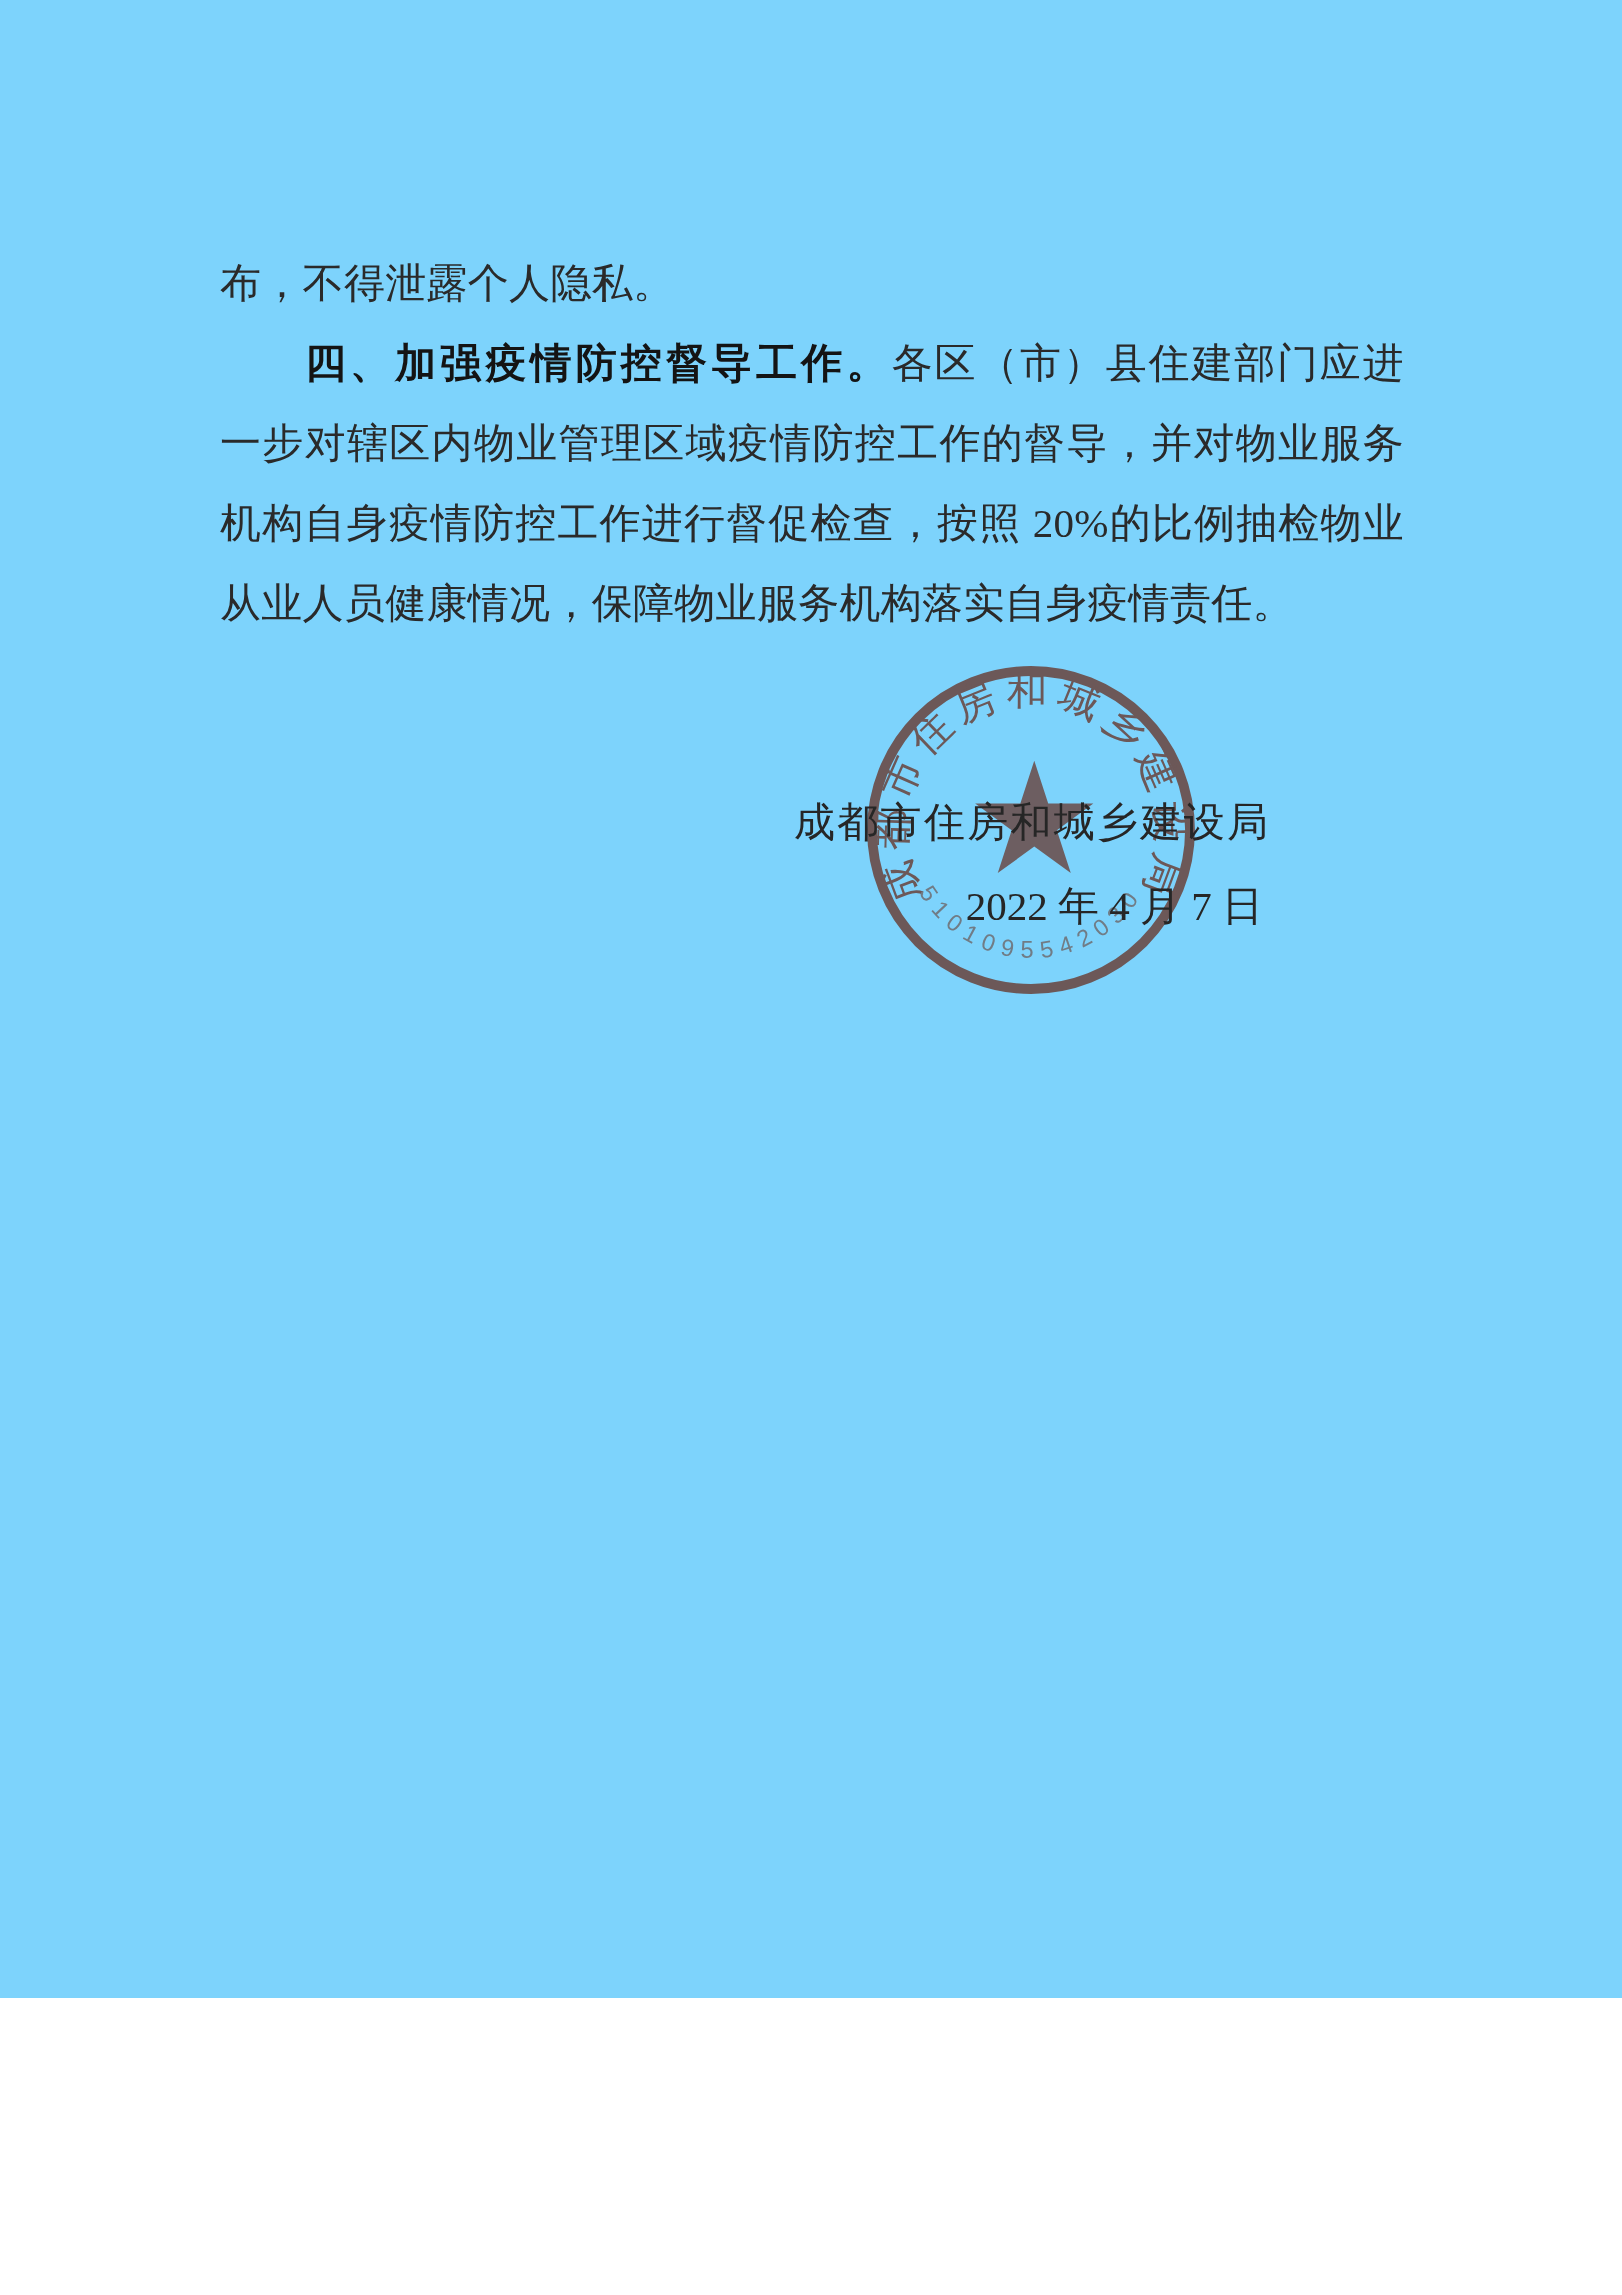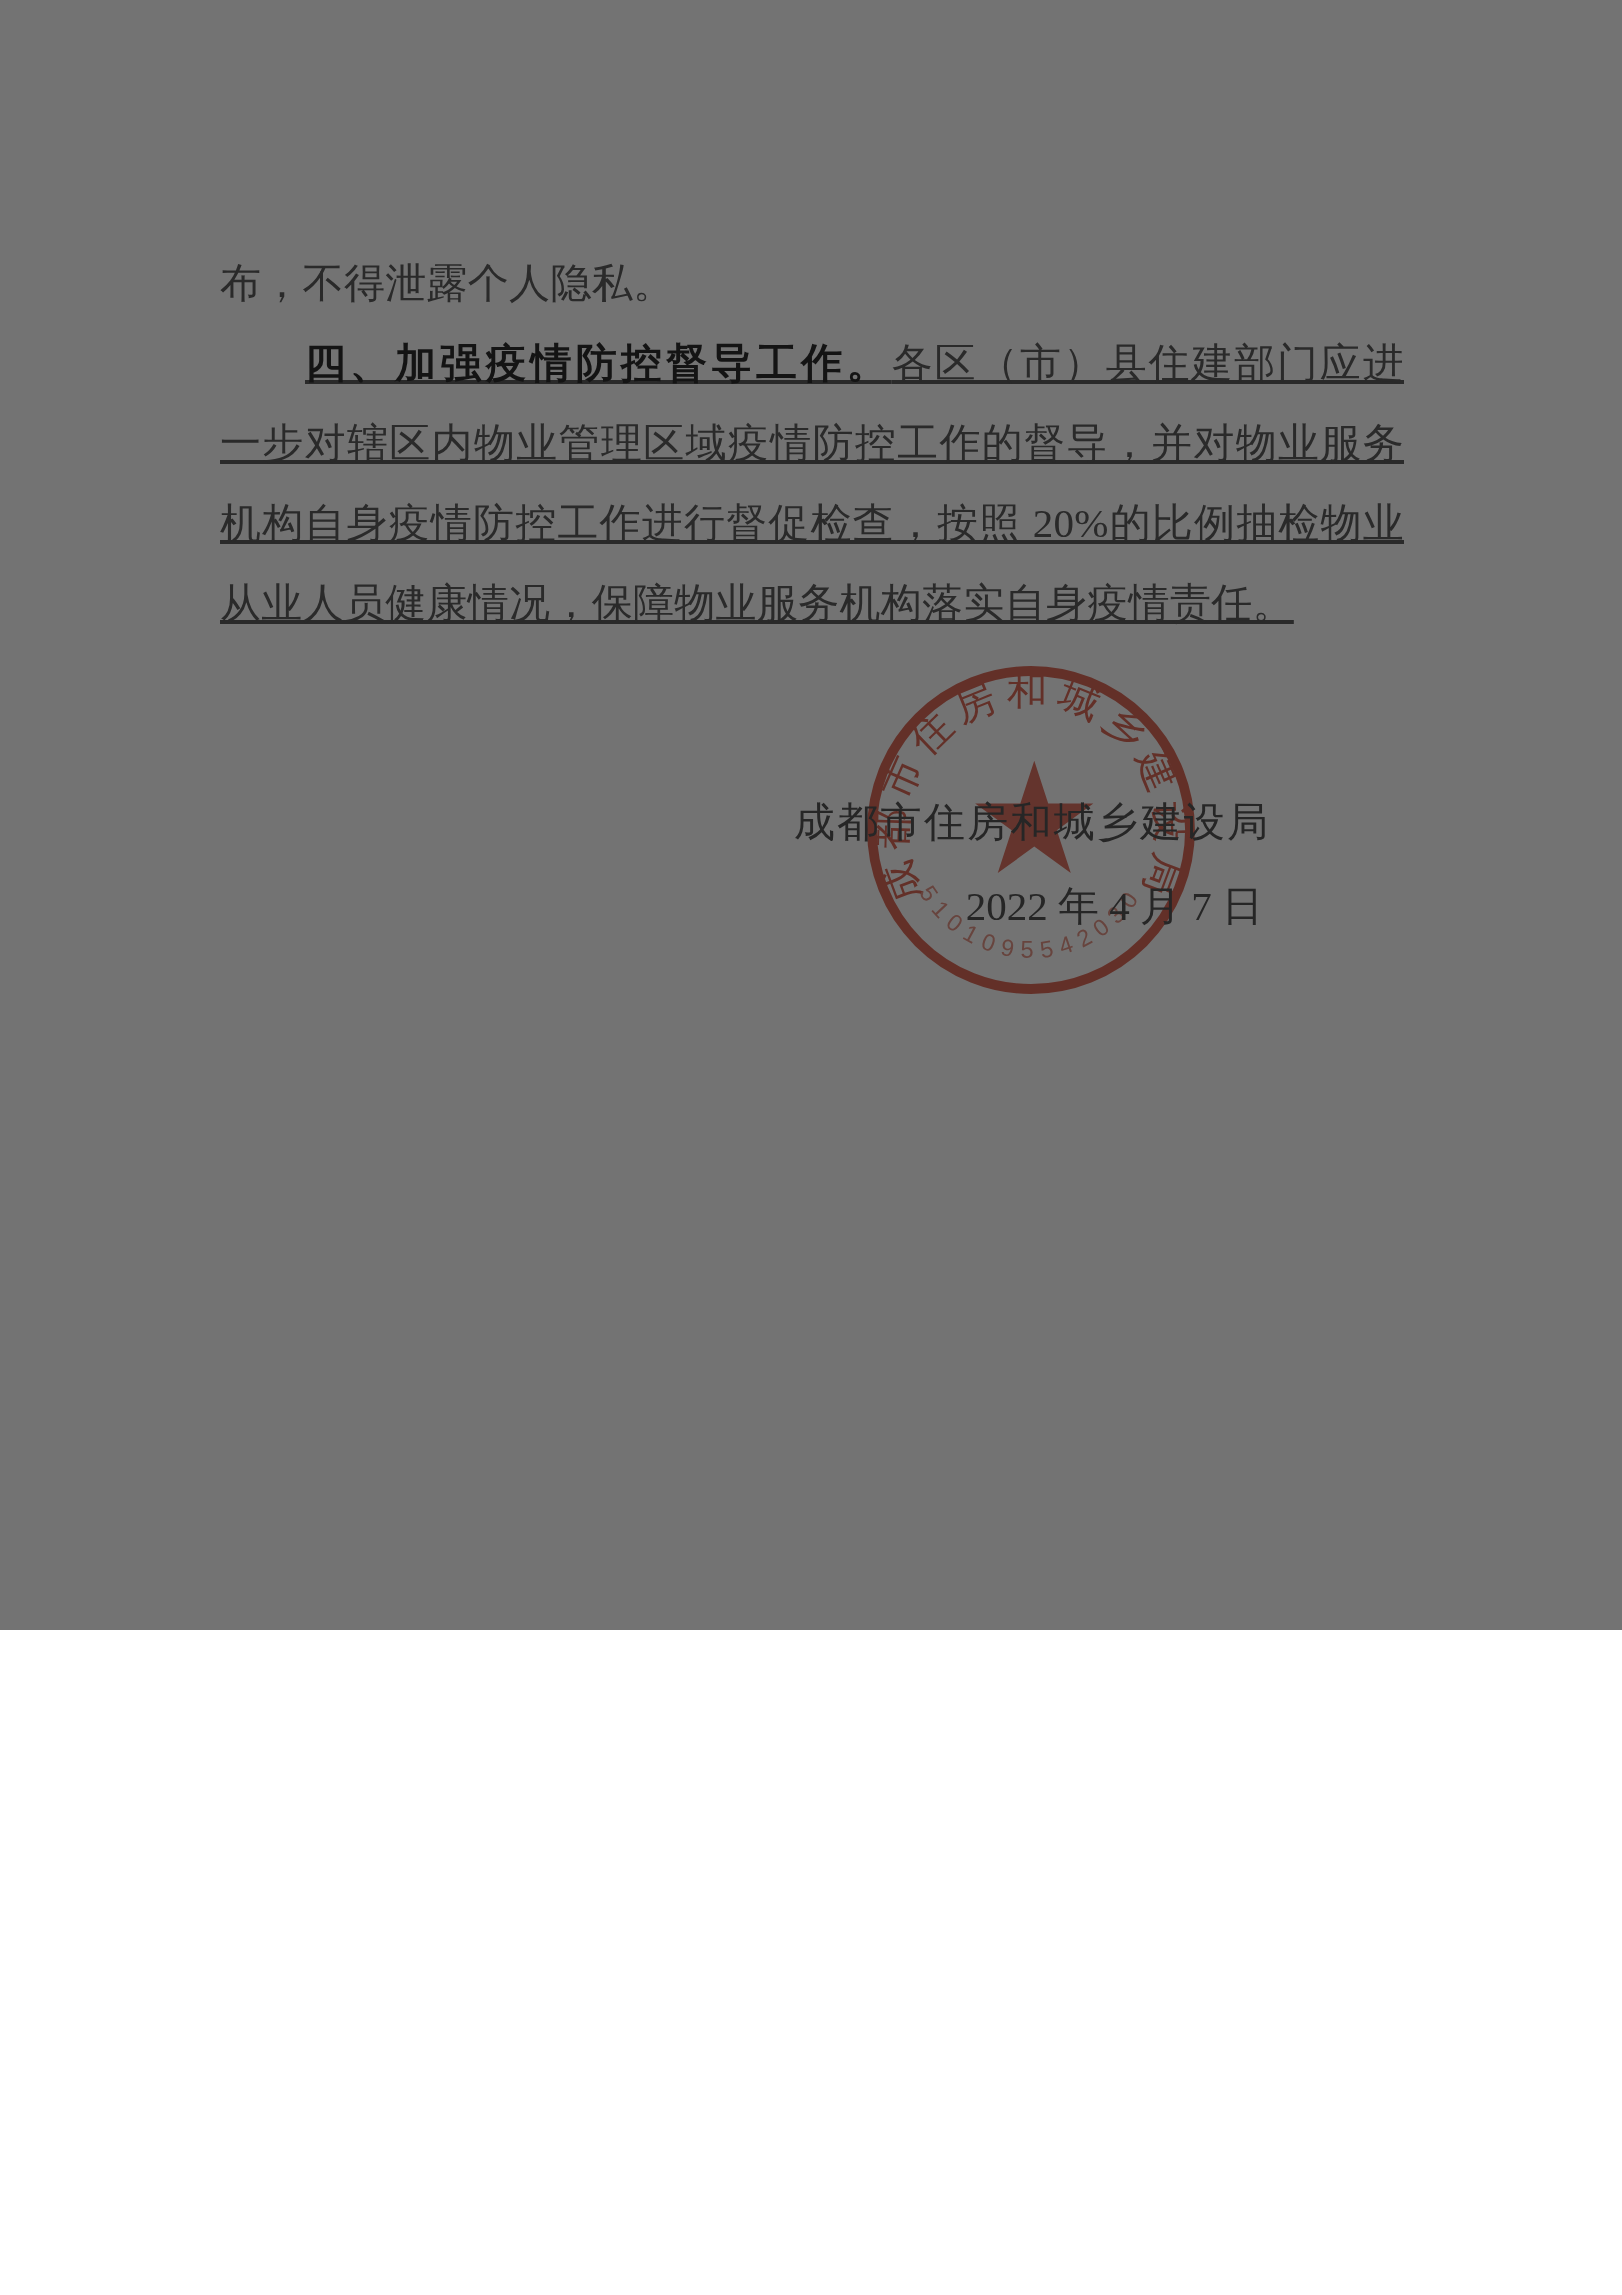--- a/index.html
+++ b/index.html
@@ -9,36 +9,36 @@
     --heading-color:#141414;
   }
   html,body{margin:0;padding:0;}
   body{
     width:1622px;height:2295px;
     background:#ffffff;
     font-family:"Liberation Serif","DejaVu Serif",serif;
   }
   .page{
     position:relative;
-    width:1622px;height:1630px;
-    background:#737373;
+    width:1622px;height:1998px;
+    background:#7dd3fc;
     overflow:hidden;
   }
   
   .content{
     position:absolute;
     left:220px;top:243px;width:1184px;
     font-size:41px;line-height:80px;
     color:var(--ink-color);
     text-align:justify;
     text-justify:inter-ideograph;
     letter-spacing:0.3px;
   }
   .content p{margin:0;padding:0;}
-  .para{text-indent:85px;text-decoration:underline;}
+  .para{text-indent:85px;}
   .heading{
     font-family:"Liberation Sans","DejaVu Sans",sans-serif;
     font-weight:700;
     letter-spacing:2.6px;
     color:var(--heading-color);
   }
   
   .seal{
     position:absolute;
     left:855px;top:654px;

